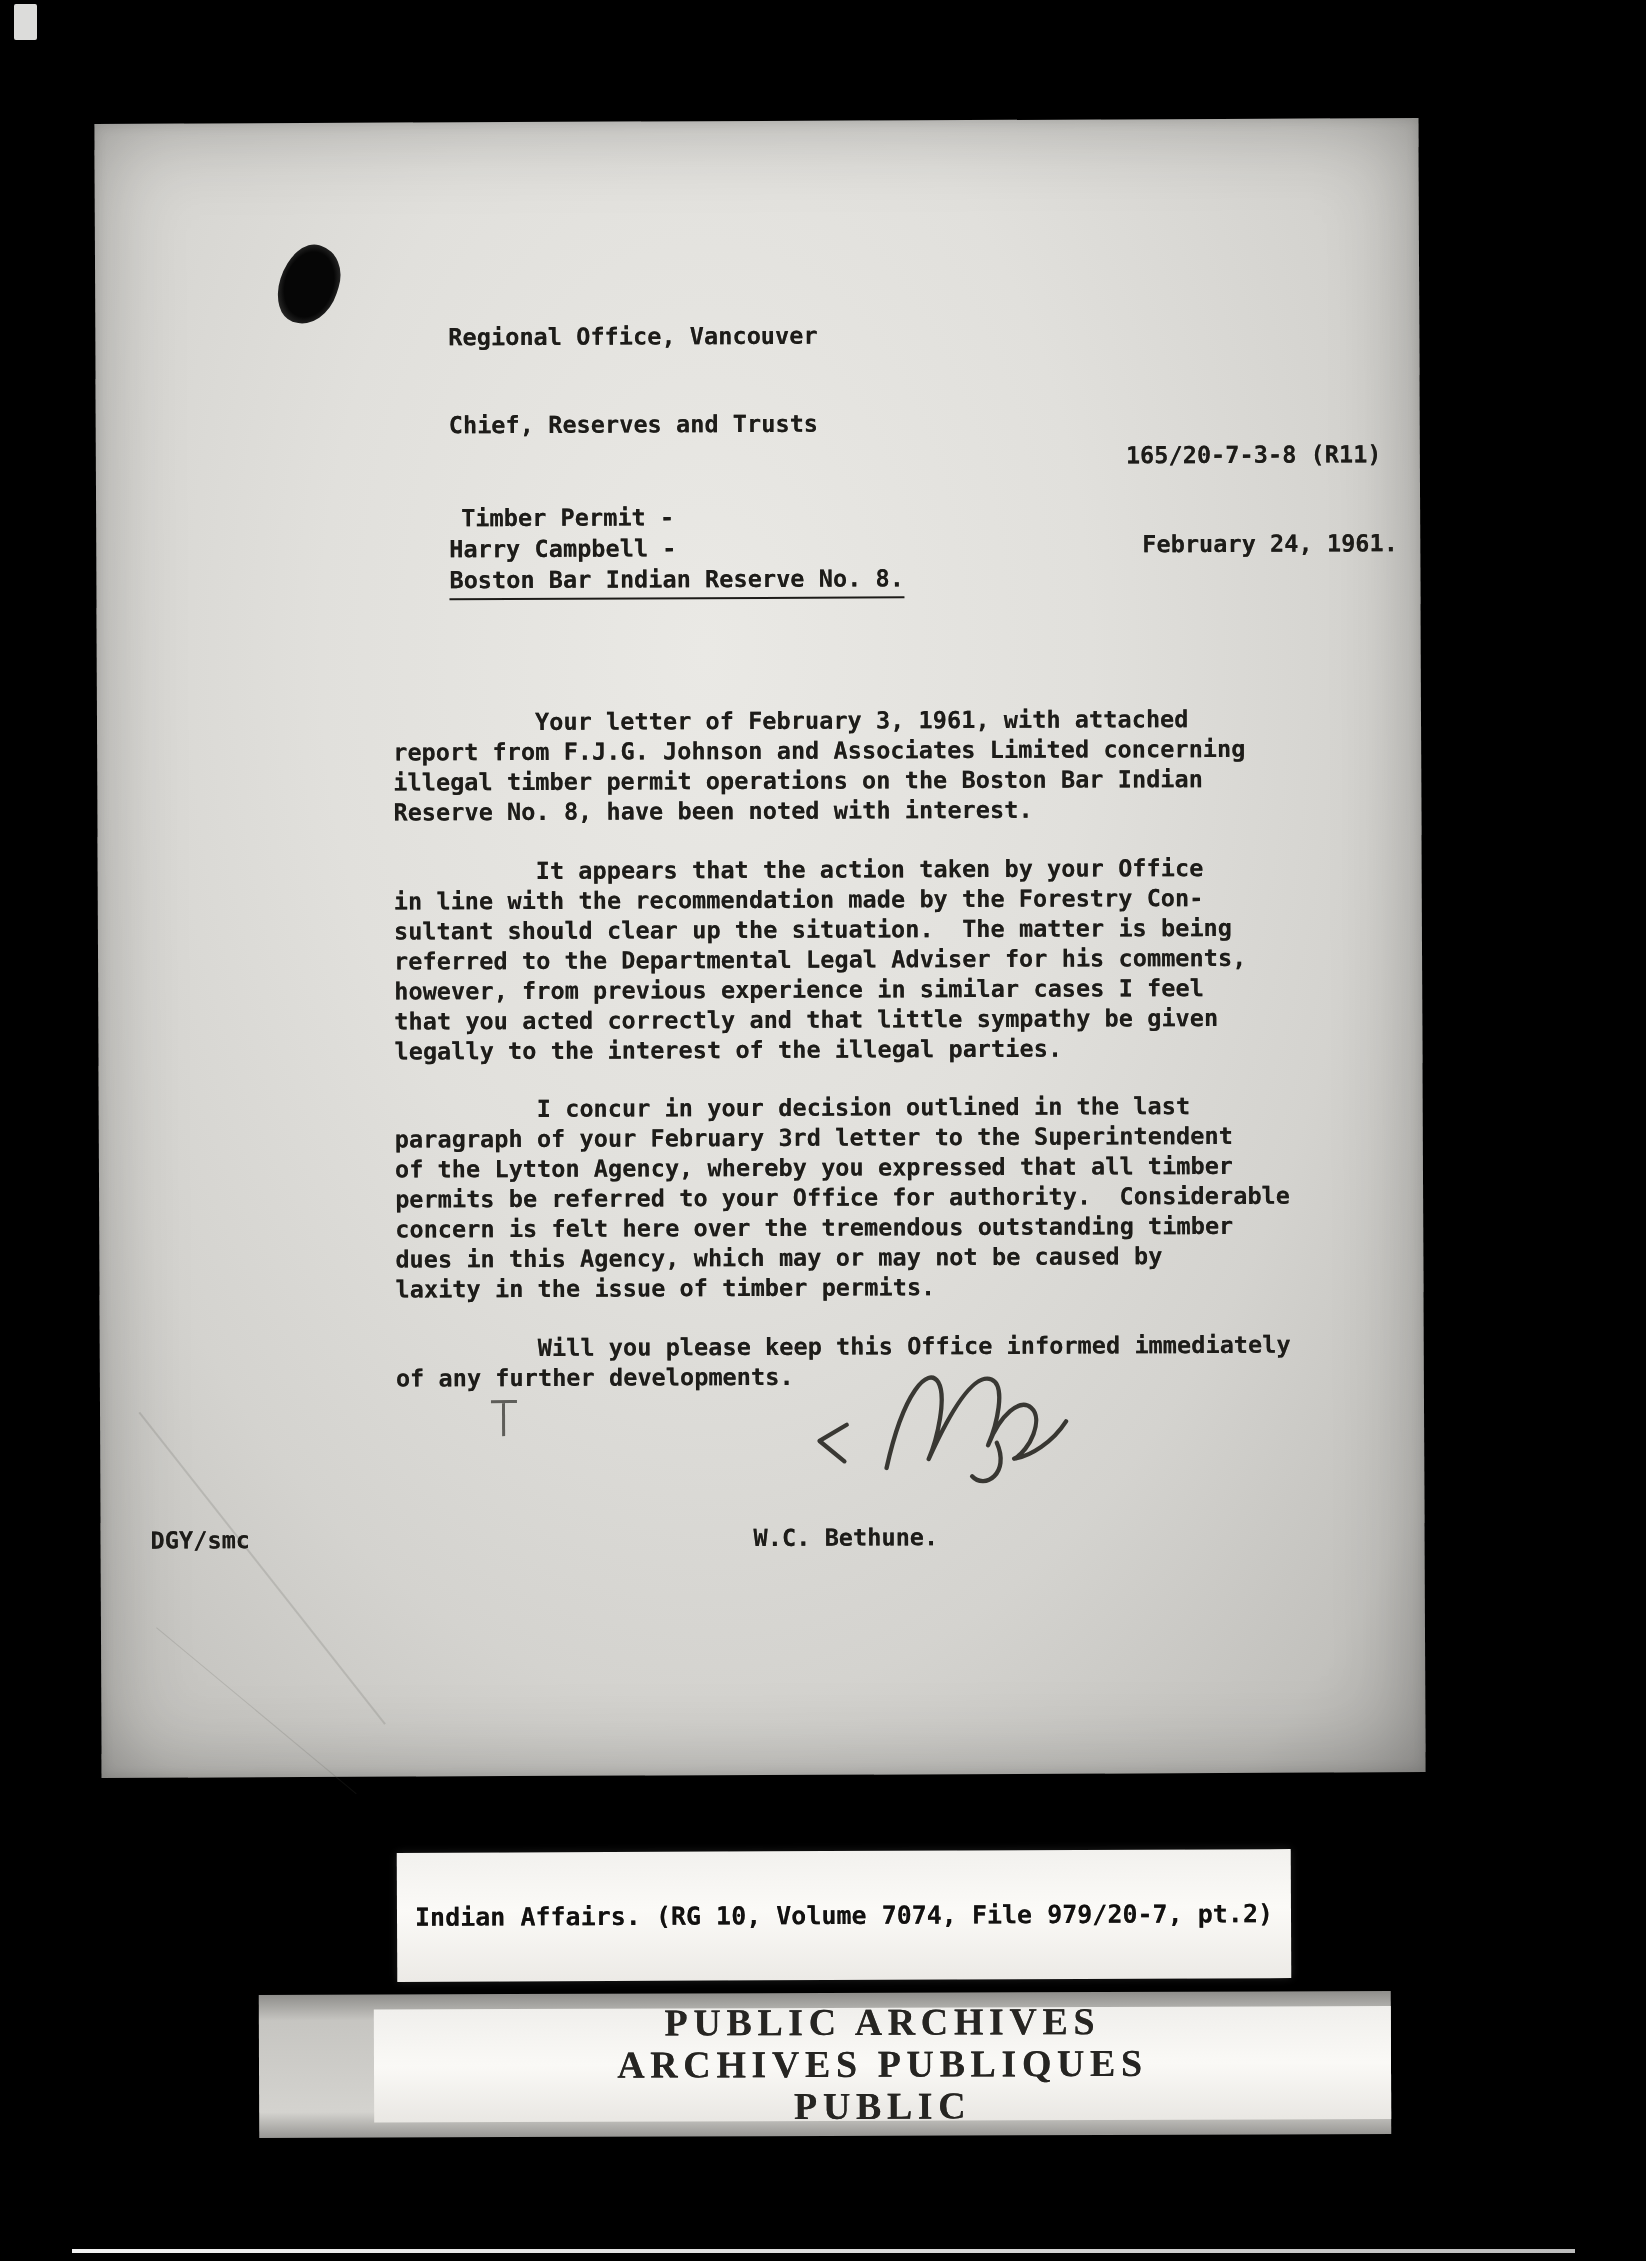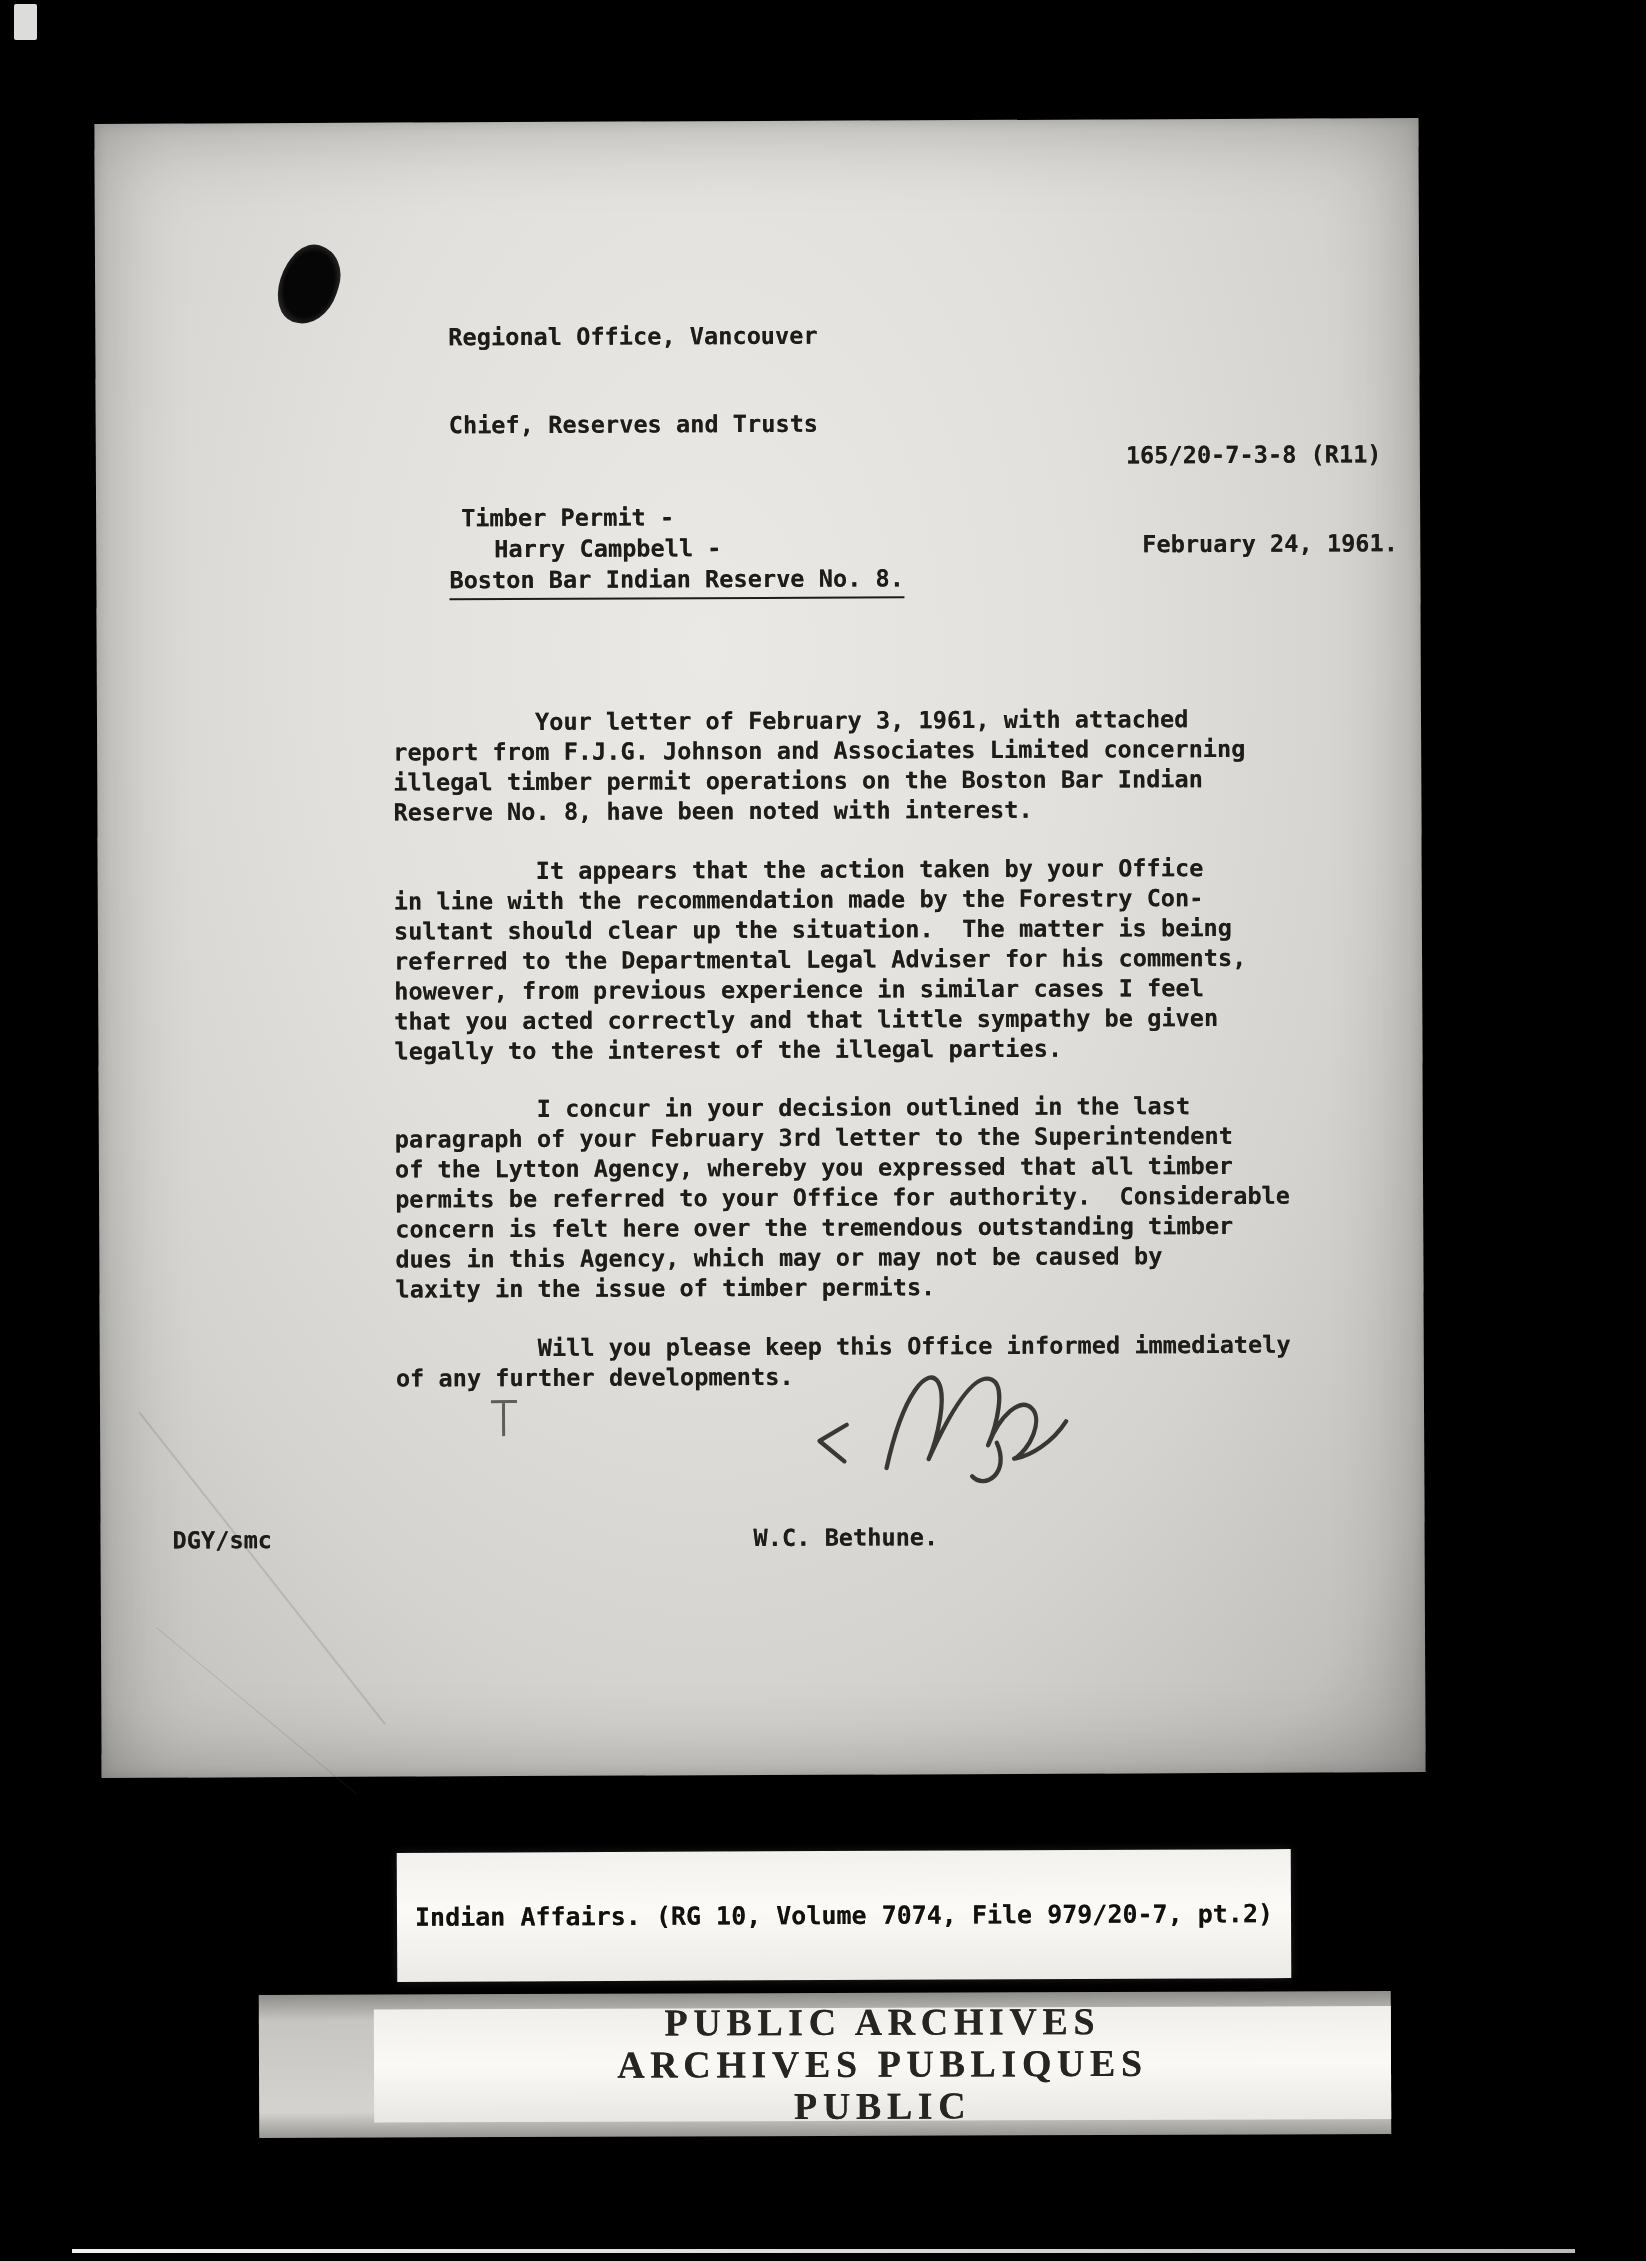--- a/index.html
+++ b/index.html
@@ -27,37 +27,37 @@
     font-size:23.6px; line-height:31px;
     color:#1d1c19;
     text-shadow:0 0 0.6px rgba(28,27,22,.65);
     white-space:pre;
   }
 
   .office    { left:353px;  top:200px; }
   .recipient { left:353px;  top:288px; }
   .file-number { left:1030px; top:321px; }
   .subject1  { left:365px;  top:381px; }
-  .subject2  { left:353px;  top:412px;margin-left:45px; }
+  .subject2  { left:353px;  top:412px; }
   .subject3  { left:353px;  top:443px; }
   .underlined { border-bottom:2.5px solid #1d1c19; padding-bottom:1.9px; }
   .date      { left:1046px; top:410px; }
 
   .body-block { position:absolute; left:296px; top:585px; width:1004px; }
   .body-block p {
     font-family:"DejaVu Sans Mono", monospace;
     font-weight:bold;
     font-size:23.6px; line-height:30px;
     color:#1d1c19;
     text-shadow:0 0 0.6px rgba(28,27,22,.6);
     white-space:pre;
     margin:0 0 28.5px 0;
   }
 
-  .initials  { left:72px;  top:1402px; }
+  .initials  { left:50px;  top:1402px; }
   .signatory { left:653px; top:1402px; }
 
   .signature {
     position:absolute; left:707px; top:1226px; width:285px; height:155px;
     opacity:.88;
   }
   .signature path { stroke:#23221d; stroke-width:7; fill:none;
     stroke-linecap:round; stroke-linejoin:round; }
 
   .hole {

